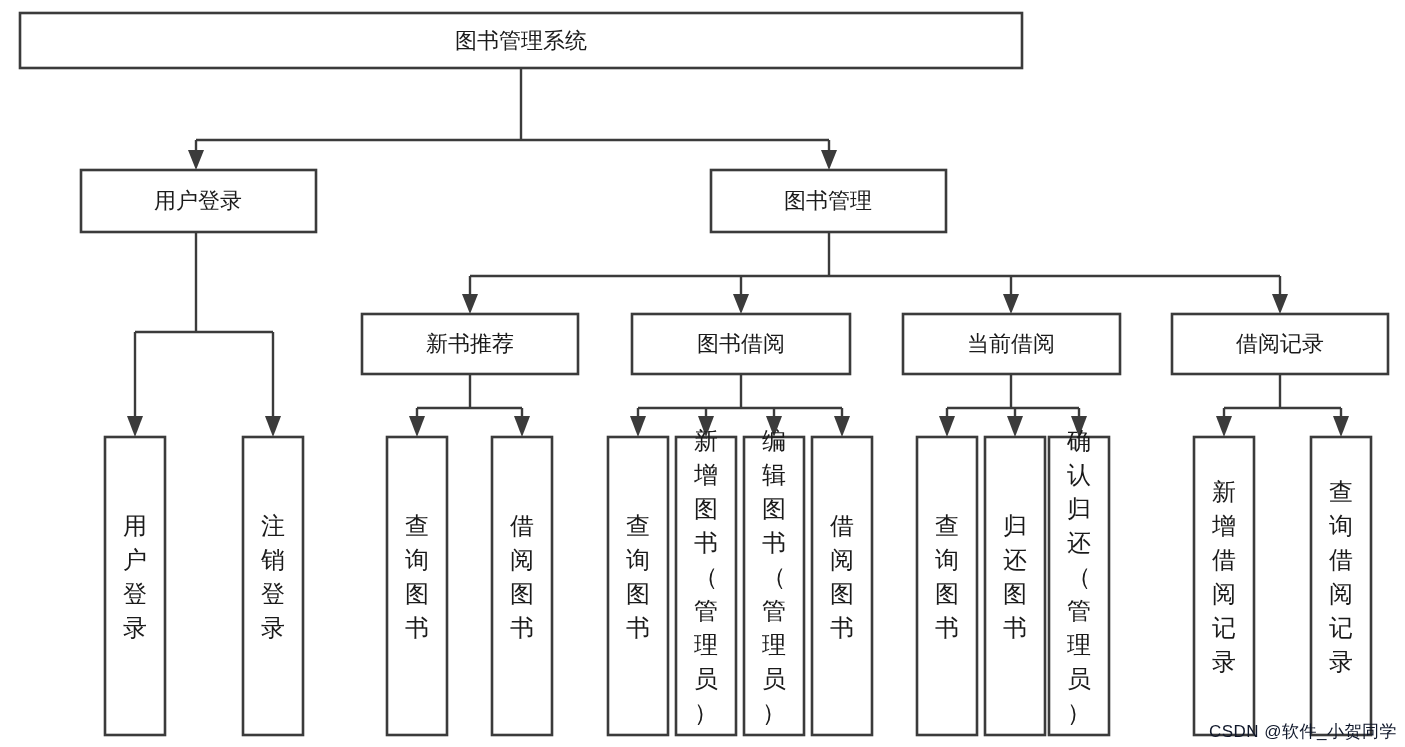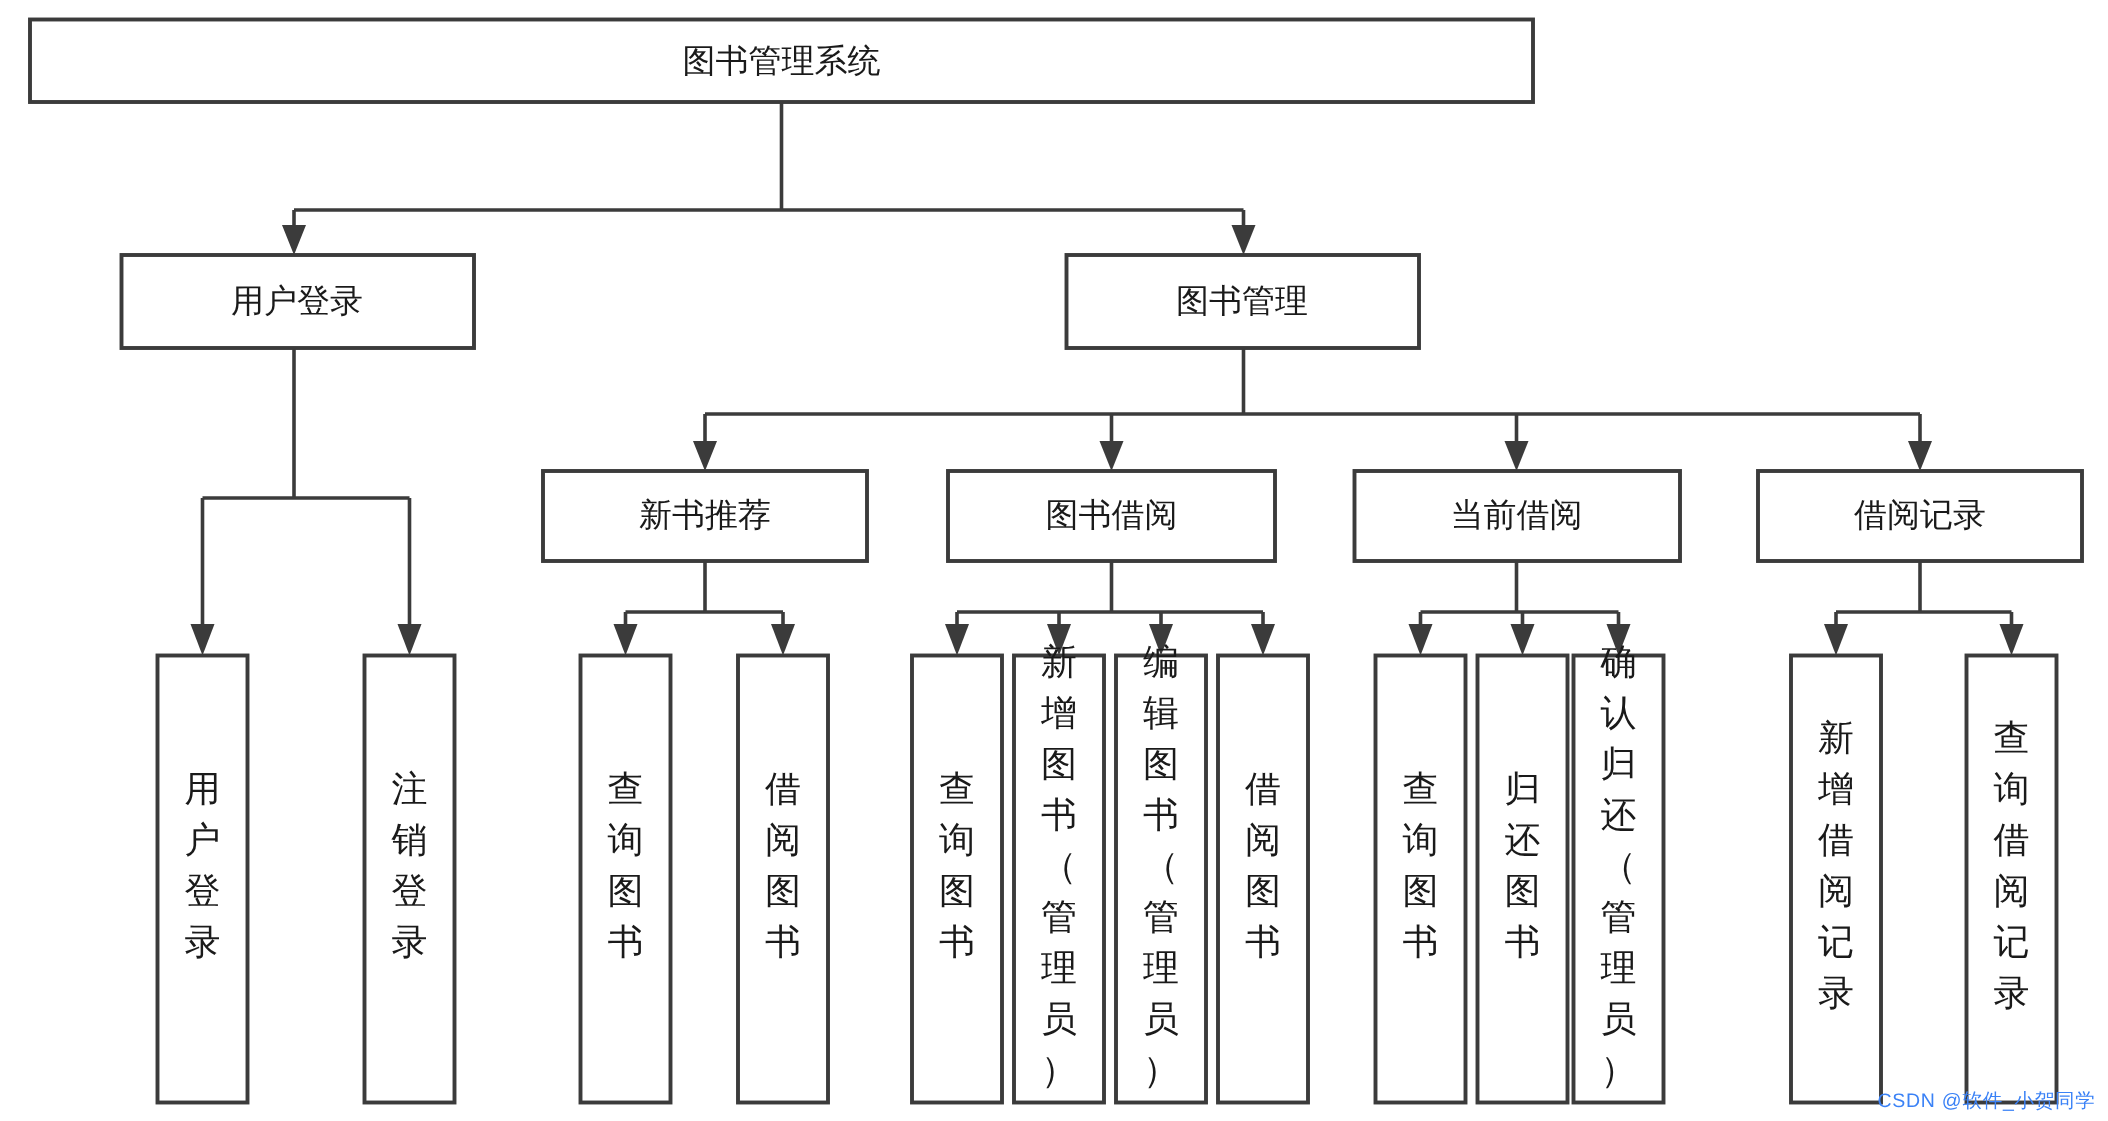--- a/index.html
+++ b/index.html
@@ -40,22 +40,22 @@
     font-family:"Liberation Sans","DejaVu Sans",sans-serif;
     font-size:24px;
     fill:#1a1a1a;
     text-anchor:middle;
   }
   .watermark{
     position:absolute;
     right:8px;
     bottom:4px;
     font-family:"Liberation Sans","DejaVu Sans",sans-serif;
-    font-size:13px;
-    color:#3b82f6;
+    font-size:17px;
+    color:#0f172a;
     letter-spacing:0.5px;
     white-space:nowrap;
     user-select:none;
   }
 </style>
 </head>
 <body>
 
 <svg id="diagram" viewBox="0 0 1405 747" xmlns="http://www.w3.org/2000/svg">
 

